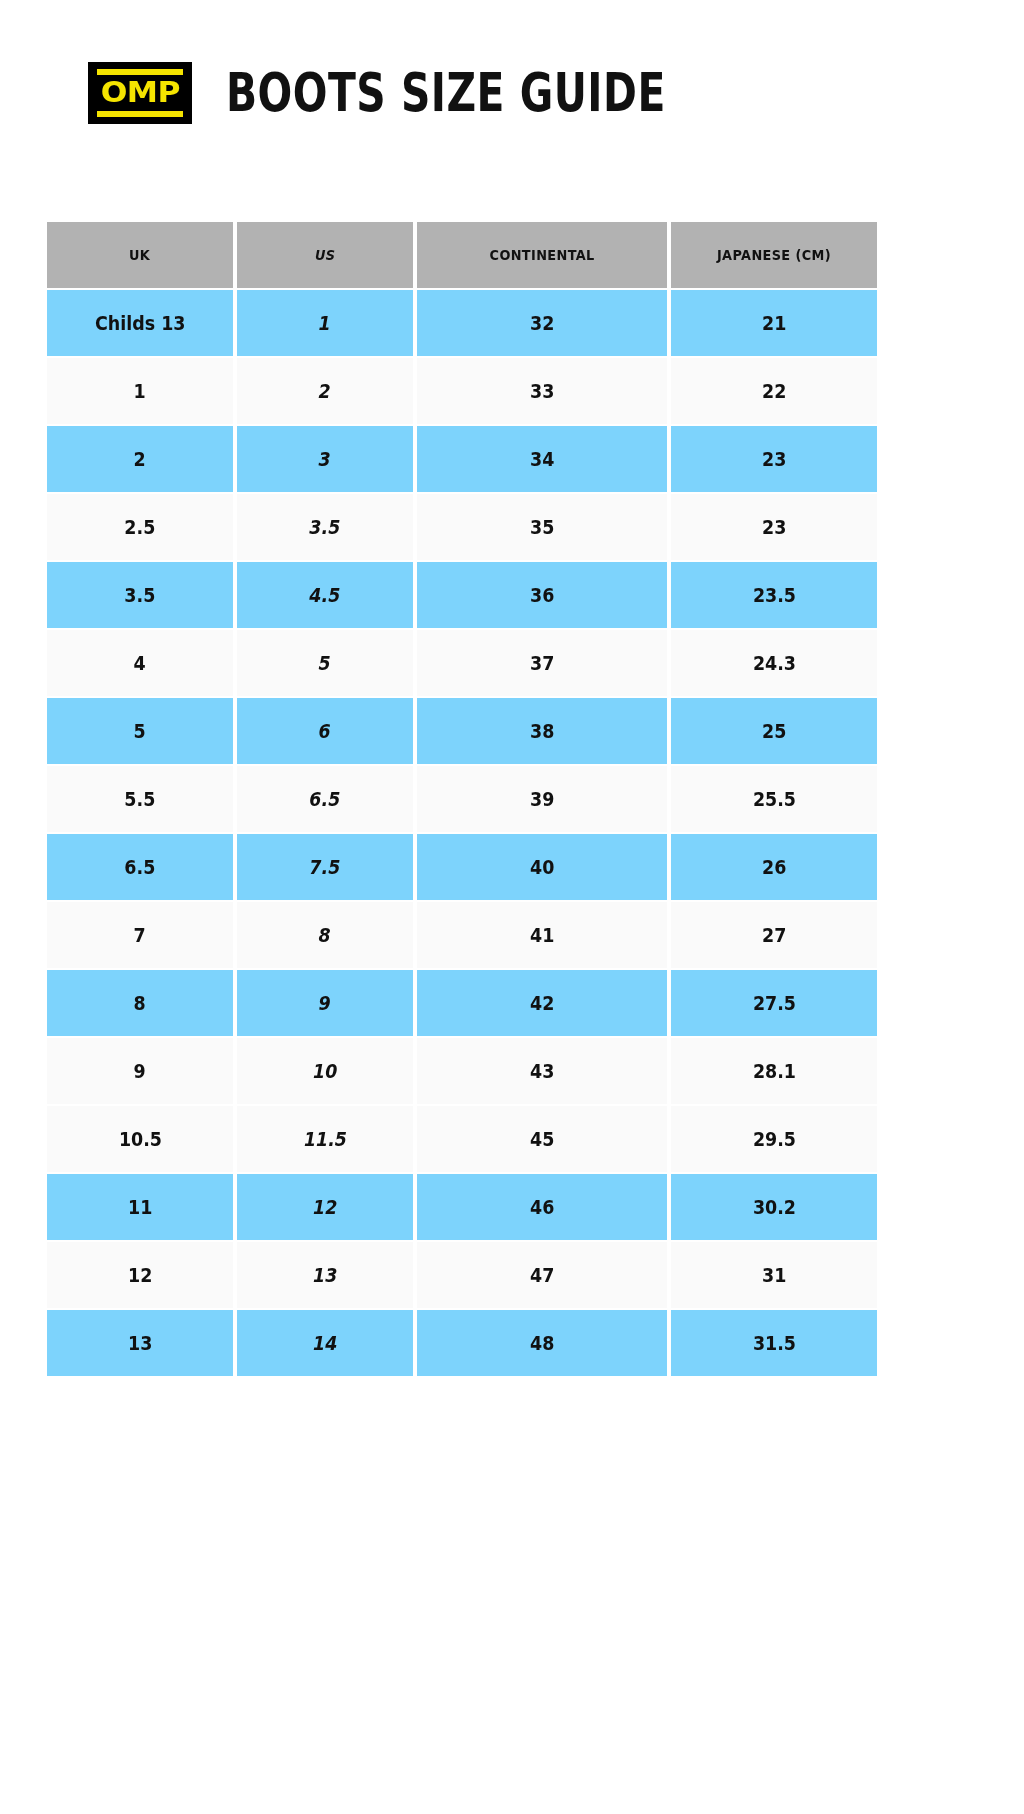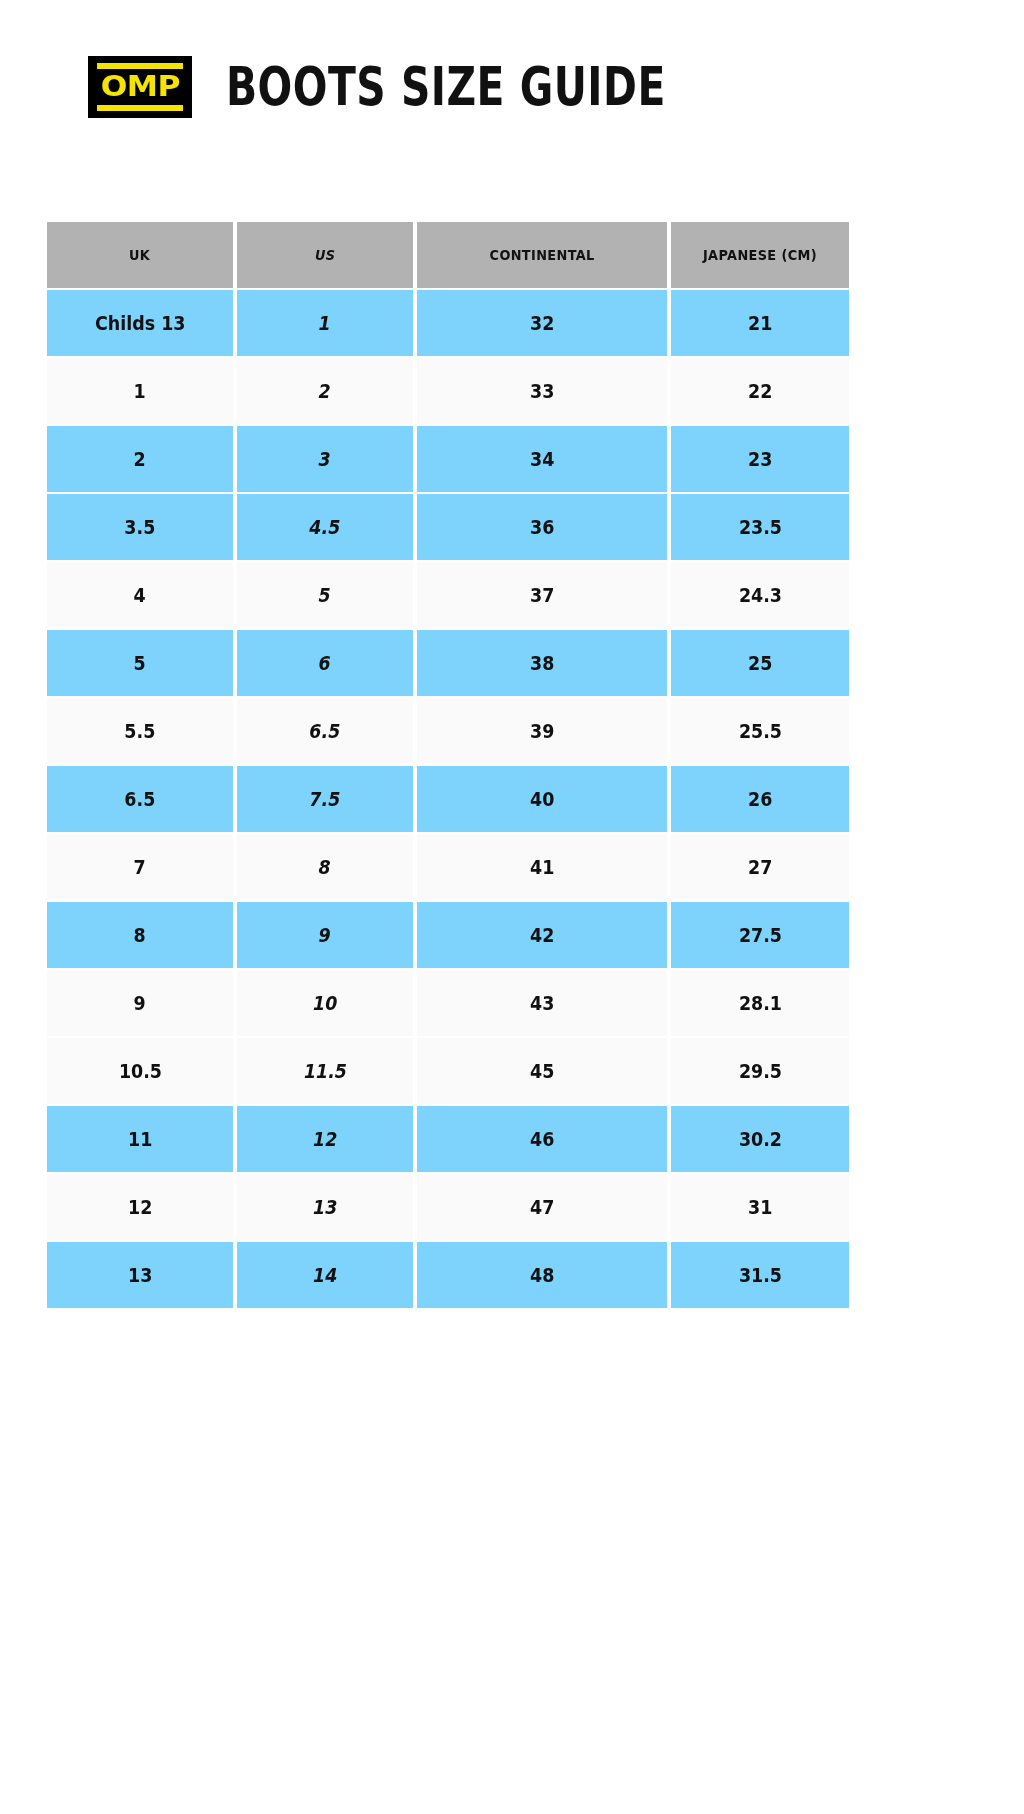--- a/index.html
+++ b/index.html
@@ -20,21 +20,21 @@
     position: relative;
     width: 1024px;
     height: 1814px;
     box-sizing: border-box;
   }
 
   
   .header {
     position: absolute;
     left: 88px;
-    top: 56px;
+    top: 62px;
     display: flex;
     align-items: center;
     gap: 34px;
   }
 
   .logo {
     width: 104px;
     height: 62px;
     background: #000000;
     display: flex;
@@ -121,21 +121,21 @@
   .size-table tbody tr.row-dark td {
     background: #7dd3fc;
   }
   .size-table tbody tr.row-light td {
     background: #fafafa;
   }
 
   .col-uk    { width: 186px; }
   .col-us    { width: 176px; font-style: italic; }
   .col-cont  { width: 250px; }
-  .col-jp    { width: 178px; }
+  .col-jp    { width: 206px; }
 </style>
 </head>
 <body>
 
 <div class="page">
 
   <div class="header">
     <div class="logo">
       <div class="logo-bar"></div>
       <div class="logo-word">OMP</div>
@@ -166,20 +166,26 @@
             <td class="col-us"><span>2</span></td>
             <td class="col-cont"><span>33</span></td>
             <td class="col-jp"><span>22</span></td>
           </tr>
           <tr class="row-dark">
             <td class="col-uk"><span>2</span></td>
             <td class="col-us"><span>3</span></td>
             <td class="col-cont"><span>34</span></td>
             <td class="col-jp"><span>23</span></td>
           </tr>
+          <tr class="row-light">
+            <td class="col-uk"><span>2.5</span></td>
+            <td class="col-us"><span>3.5</span></td>
+            <td class="col-cont"><span>35</span></td>
+            <td class="col-jp"><span>23</span></td>
+          </tr>
           <tr class="row-dark">
             <td class="col-uk"><span>3.5</span></td>
             <td class="col-us"><span>4.5</span></td>
             <td class="col-cont"><span>36</span></td>
             <td class="col-jp"><span>23.5</span></td>
           </tr>
           <tr class="row-light">
             <td class="col-uk"><span>4</span></td>
             <td class="col-us"><span>5</span></td>
             <td class="col-cont"><span>37</span></td>

